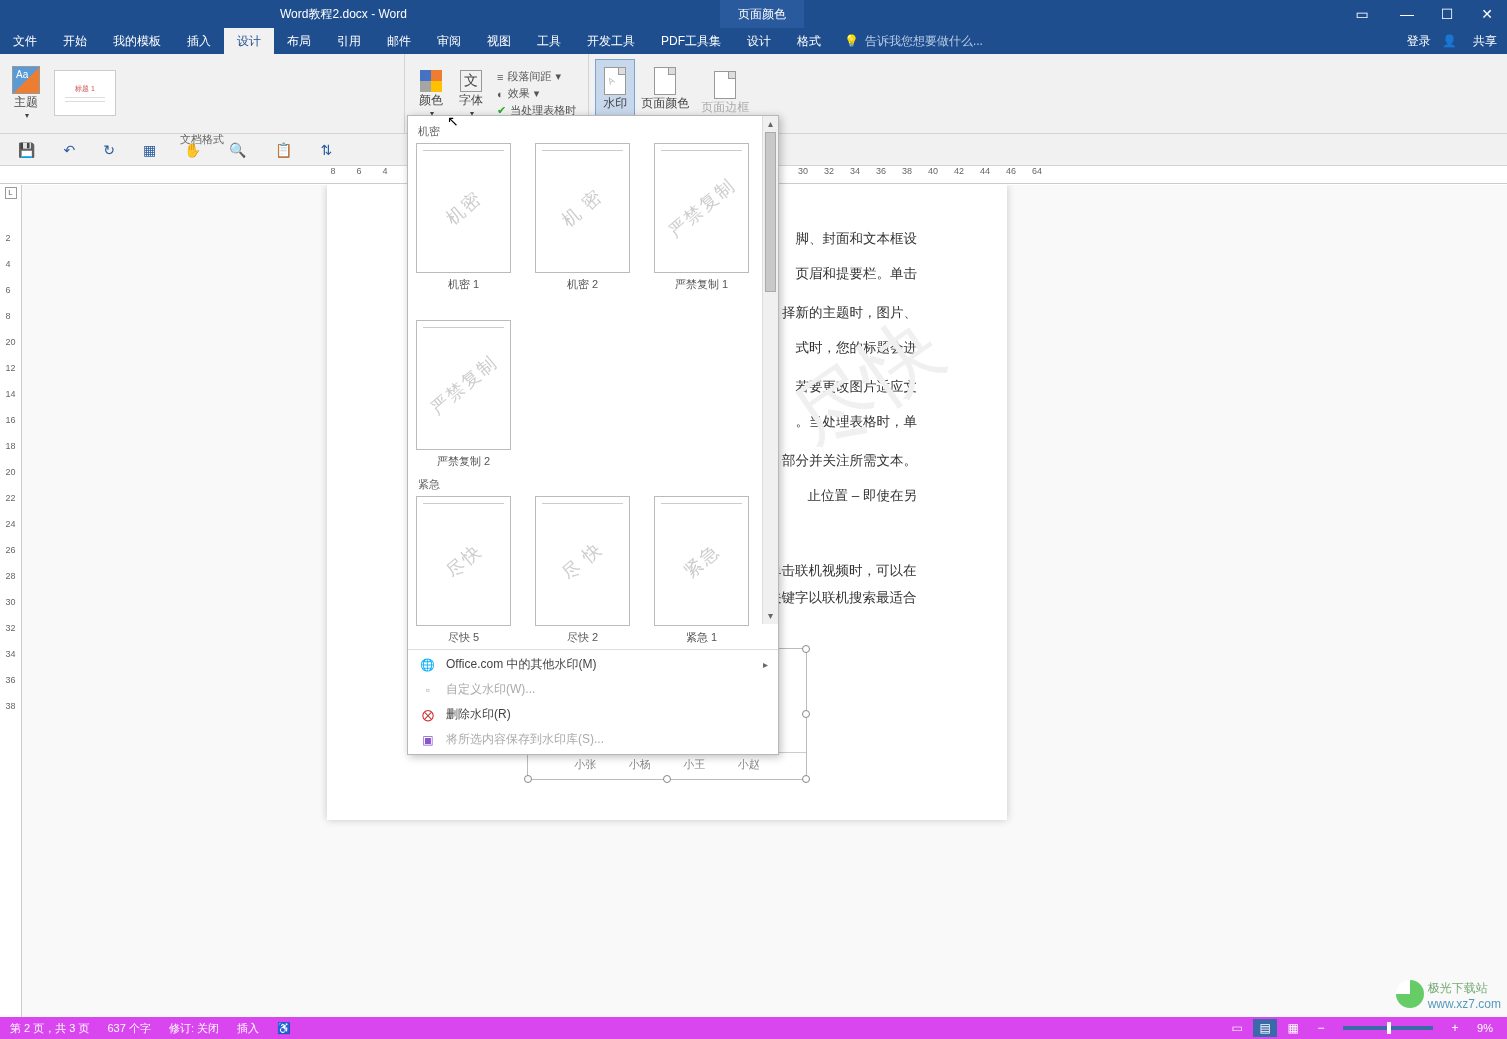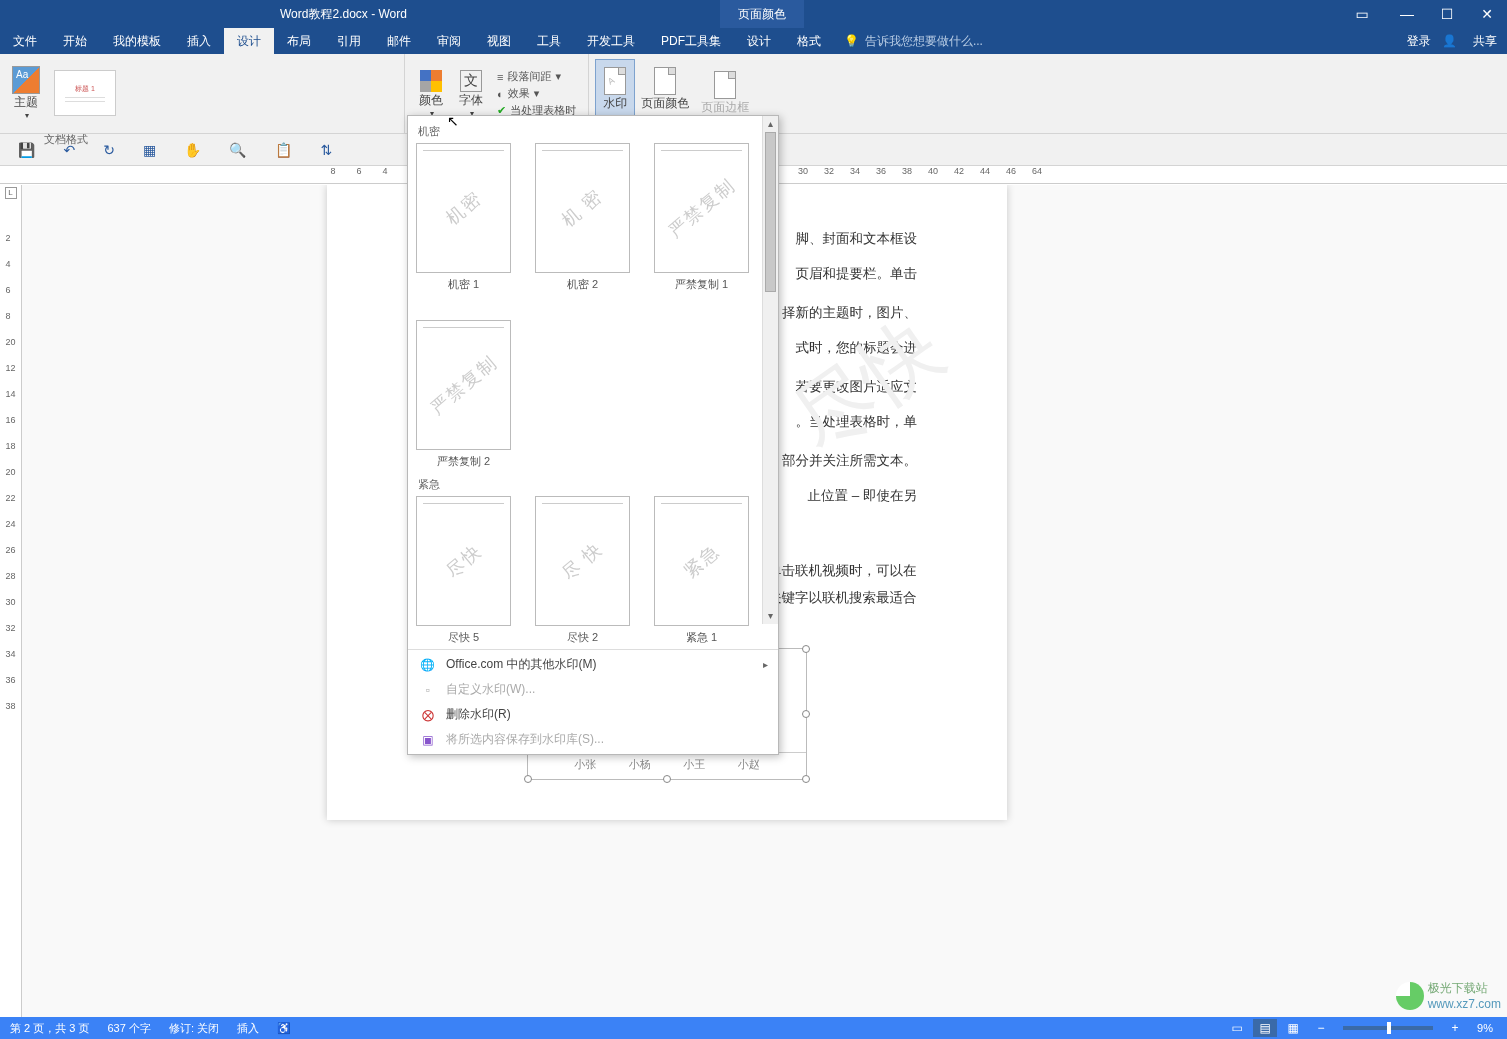--- a/index.html
+++ b/index.html
@@ -14,21 +14,21 @@
 .menubar .tab { padding:0 13px; display:flex; align-items:center; cursor:pointer; }
 .menubar .tab.active { background:#f1f1f1; color:#1e4e8e; }
 .menubar .spacer { flex:1; }
 .menubar .tell { display:flex; align-items:center; color:#b8cce4; font-size:12px; padding:0 10px; }
 .menubar .tell .bulb { margin-right:6px; }
 .menubar .right { display:flex; align-items:center; padding:0 10px; }
 .menubar .right span { margin-left:12px; }
 .ribbon { height:80px; background:#f1f1f1; border-bottom:1px solid #d4d4d4; display:flex; font-size:12px; color:#444; }
 .rgroup { border-right:1px solid #d4d4d4; display:flex; flex-direction:column; position:relative; }
 .rgroup .items { flex:1; display:flex; align-items:center; padding:4px 6px; }
-.rgroup .glabel { text-align:left; font-size:11px; color:#666; padding-bottom:2px;padding-left:44px; }
+.rgroup .glabel { text-align:center; font-size:11px; color:#666; padding-bottom:2px; }
 .bigbtn { display:flex; flex-direction:column; align-items:center; justify-content:center; padding:2px 6px; cursor:pointer; height:70px; min-width:40px; }
 .bigbtn.active { background:#c8d8ec; border:1px solid #7da2ce; }
 .themeicon { width:28px; height:28px; background:linear-gradient(135deg,#5b9bd5 50%,#ed7d31 50%); border:1px solid #999; position:relative; }
 .themeicon::after { content:"Aa"; position:absolute; top:2px; left:3px; font-size:10px; color:#fff; }
 .stylebox { width:62px; height:46px; border:1px solid #ccc; background:#fff; margin-left:8px; display:flex; flex-direction:column; justify-content:center; align-items:center; font-size:8px; color:#888; }
 .colorsicon { width:22px; height:22px; display:grid; grid-template-columns:1fr 1fr; grid-template-rows:1fr 1fr; }
 .colorsicon div:nth-child(1){background:#4472c4;} .colorsicon div:nth-child(2){background:#ed7d31;}
 .colorsicon div:nth-child(3){background:#a5a5a5;} .colorsicon div:nth-child(4){background:#ffc000;}
 .fontsicon { width:22px; height:22px; border:1px solid #999; display:flex; align-items:center; justify-content:center; font-size:14px; }
 .smallrows { display:flex; flex-direction:column; justify-content:center; gap:2px; padding:0 6px; font-size:11px; color:#555; }
@@ -67,28 +67,28 @@
 .thumb .cap { font-size:11px; color:#555; margin-top:4px; }
 .gscroll { position:absolute; right:0; top:0; width:16px; height:508px; background:#f0f0f0; border-left:1px solid #ddd; }
 .gscroll .arr { height:16px; text-align:center; font-size:10px; color:#666; line-height:16px; }
 .gscroll .track { position:absolute; top:16px; bottom:16px; left:2px; right:2px; }
 .gscroll .th { position:absolute; top:0; height:160px; left:0; right:0; background:#c8c8c8; border:1px solid #aaa; }
 .gmenu { border-top:1px solid #ddd; padding:2px 0; }
 .gmenu .mi { display:flex; align-items:center; padding:4px 12px; gap:10px; cursor:pointer; color:#444; position:relative; }
 .gmenu .mi.disabled { color:#aaa; }
 .gmenu .mi .arrow { position:absolute; right:10px; font-size:10px; color:#666; }
 .mico { width:16px; height:16px; display:flex; align-items:center; justify-content:center; font-size:12px; }
-.statusbar { position:absolute; bottom:0; left:0; right:0; height:22px; background:#3b82f6; color:#fff; font-size:11px; display:flex; align-items:center; padding:0 10px; }
+.statusbar { position:absolute; bottom:0; left:0; right:0; height:22px; background:#d946ef; color:#fff; font-size:11px; display:flex; align-items:center; padding:0 10px; }
 .statusbar .seg { margin-right:18px; }
 .statusbar .spacer { flex:1; }
 .statusbar .vbtn { width:24px; height:18px; margin:0 2px; display:flex; align-items:center; justify-content:center; font-size:12px; cursor:pointer; }
 .statusbar .zoomslider { width:90px; height:4px; background:#3a6aa8; margin:0 8px; position:relative; }
 .statusbar .zoomslider .knob { position:absolute; left:44px; top:-4px; width:4px; height:12px; background:#fff; }
 .dropdown-arrow { font-size:8px; margin-left:2px; }
-.watermark-logo { position:absolute; right:6px; bottom:28px; font-size:12px; color:#7a7; display:flex; align-items:center; gap:4px;margin-top:9px; }
+.watermark-logo { position:absolute; right:6px; bottom:28px; font-size:12px; color:#7a7; display:flex; gap:4px;margin-top:9px; }
 .watermark-logo .circ { width:28px; height:28px; border-radius:50%; background:conic-gradient(#6c6 0 270deg,#fff 270deg 360deg); }
 .cursor-arrow { position:absolute; left:447px; top:113px; font-size:14px; color:#000; z-index:200; pointer-events:none; }
 </style>
 </head>
 <body>
 
 <div class="titlebar">
   <div class="doc">Word教程2.docx - Word</div>
   <div class="tool">页面颜色</div>
   <div class="rbopts">▭</div>

